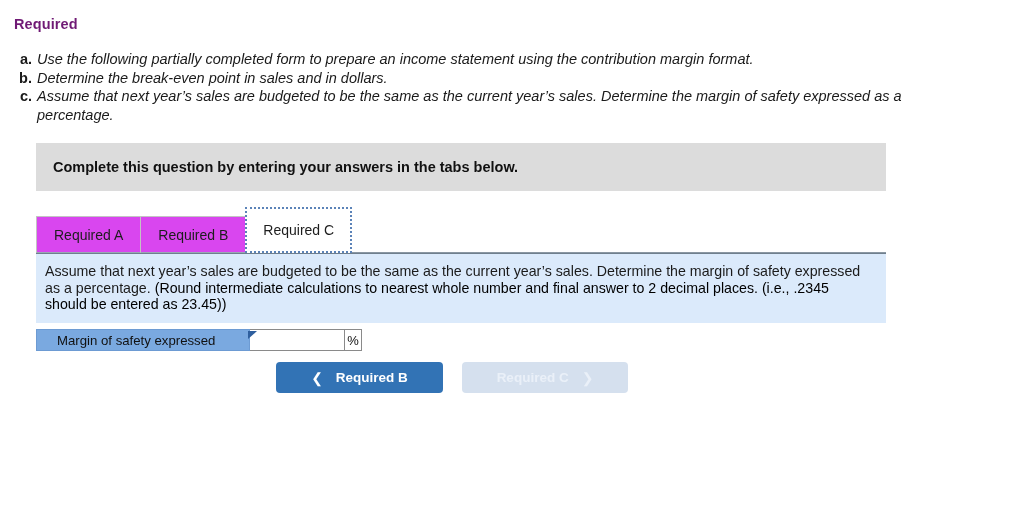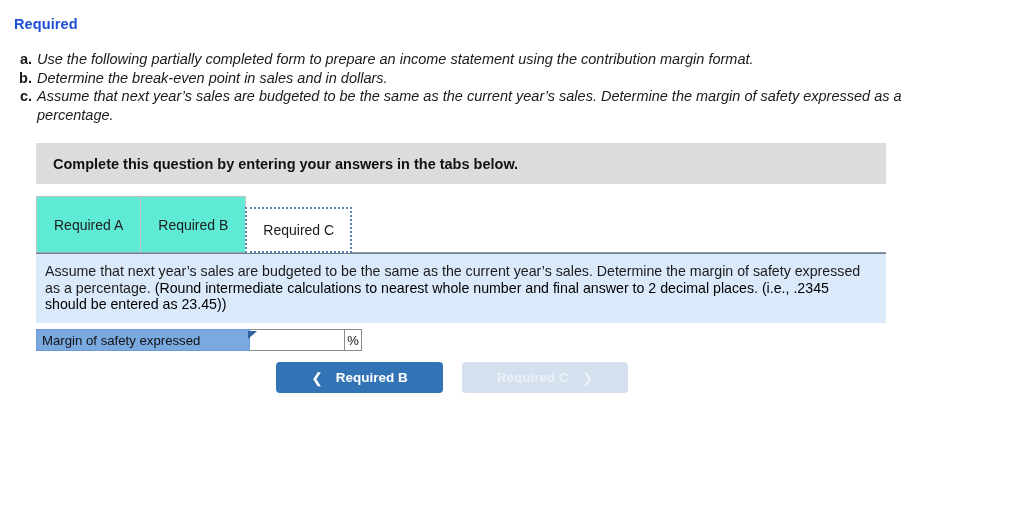--- a/index.html
+++ b/index.html
@@ -16,21 +16,21 @@
     overflow: hidden;
   }
 
   
   .required-heading {
     position: absolute;
     left: 14px;
     top: 16px;
     font-size: 14.5px;
     font-weight: bold;
-    color: #1d4ed8;
+    color: #701a75;
     letter-spacing: 0.1px;
   }
 
   
   .instructions {
     position: absolute;
     left: 14px;
     top: 50px;
     width: 950px;
     font-size: 14.5px;
@@ -54,21 +54,21 @@
     flex: 1 1 auto;
     font-style: italic;
   }
 
   
   .banner {
     position: absolute;
     left: 36px;
     top: 143px;
     width: 850px;
-    height: 41px;
+    height: 48px;
     background: #dcdcdc;
     display: flex;
     align-items: center;
   }
   .banner-text {
     margin-left: 17px;
     font-size: 14.5px;
     font-weight: bold;
     color: #111111;
   }
@@ -83,29 +83,29 @@
   }
   .tabs-row {
     position: absolute;
     left: 0;
     top: 0;
     display: flex;
     align-items: flex-end;
     height: 46px;
   }
   .tab {
-    height: 57px;
+    height: 37px;
     box-sizing: border-box;
     display: flex;
     align-items: center;
     justify-content: center;
     padding: 1px 17px;
     font-size: 14px;
     color: #1d1d1d;
-    background: #5eead4;
+    background: #d946ef;
     border: 1px solid #c3c3c3;
     border-bottom: 1px solid #9aa7b4;
     margin-right: -1px;
     position: relative;
   }
   .tab.active {
     background: #ffffff;
     border: 2px dotted #5b83b8;
     border-bottom: 2px dotted #5b83b8;
     z-index: 3;
@@ -151,21 +151,21 @@
     align-items: stretch;
     height: 22px;
   }
   .answer-label {
     width: 214px;
     background: #7aa9e0;
     border: 1px solid #6d9bd3;
     box-sizing: border-box;
     display: flex;
     align-items: center;
-    padding-left: 5px;
+    padding-left: 20px;
     font-size: 13.2px;
     color: #111111;
   }
   .answer-input-wrap {
     position: relative;
     width: 95px;
     box-sizing: border-box;
     background: #ffffff;
     border: 1px solid #8a8a8a;
     border-left: none;

